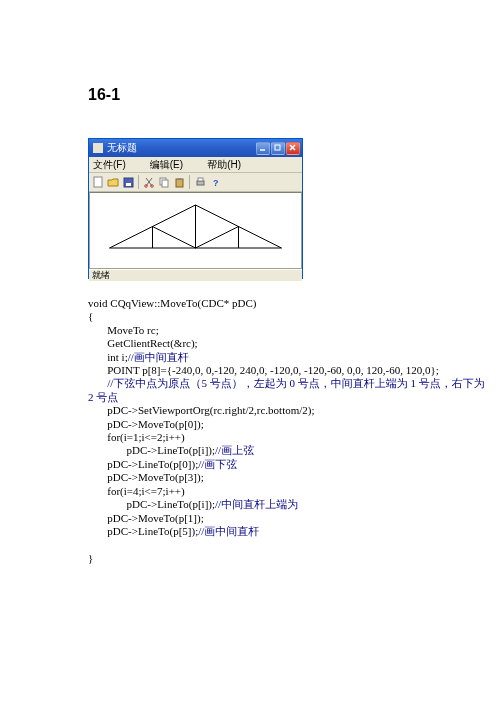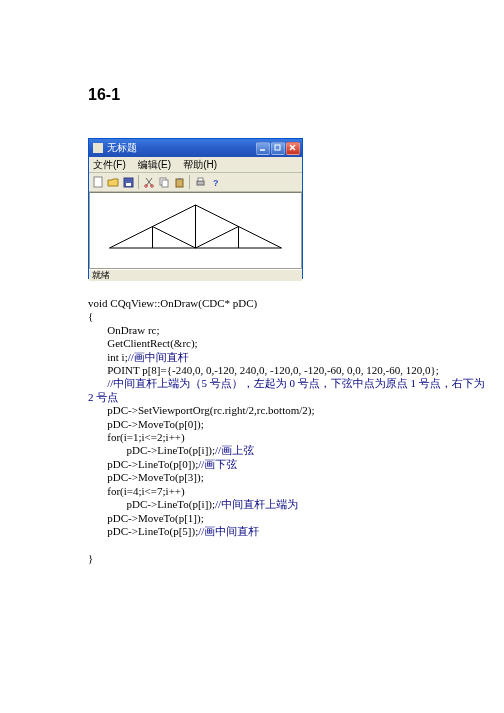--- a/index.html
+++ b/index.html
@@ -73,21 +73,21 @@
   .win-btn.close {
     background: linear-gradient(to bottom, #f08070, #c83020);
   }
   .menubar {
     height: 15px;
     background: #ece9d8;
     border-bottom: 1px solid #c0c0b0;
     display: flex;
     align-items: center;
     padding-left: 4px;
-    gap: 12px;
+    gap: 24px;
     font-size: 10px;
     color: #000;
     font-family: "SimSun", sans-serif;
   }
   .menubar span { white-space: nowrap; }
   .toolbar {
     height: 18px;
     background: #ece9d8;
     border-bottom: 1px solid #c0c0b0;
     display: flex;
@@ -240,27 +240,27 @@
 
           <line x1="105.5" y1="12" x2="105.5" y2="55"></line>
         </g>
       </svg>
     </div>
     <div class="statusbar">
       <span>就绪</span>
     </div>
   </div>
 
-  <div class="body-text"><span>void CQqView::OnDraw(CDC* pDC)</span>
+  <div class="body-text"><span>void CQqView::MoveTo(CDC* pDC)</span>
 <span>{</span>
-<span>       OnDraw rc;</span>
+<span>       MoveTo rc;</span>
 <span>       GetClientRect(&amp;rc);</span>
 <span>       int i;</span><span class="cn">//画中间直杆</span>
 <span>       POINT p[8]={-240,0, 0,-120, 240,0, -120,0, -120,-60, 0,0, 120,-60, 120,0};</span>
-<span>       </span><span class="cn">//中间直杆上端为（</span><span class="num">5</span><span class="cn"> 号点），左起为 </span><span class="num">0</span><span class="cn"> 号点，下弦中点为原点 </span><span class="num">1</span><span class="cn"> 号点，右下为</span>
+<span>       </span><span class="cn">//下弦中点为原点（</span><span class="num">5</span><span class="cn"> 号点），左起为 </span><span class="num">0</span><span class="cn"> 号点，中间直杆上端为 </span><span class="num">1</span><span class="cn"> 号点，右下为</span>
 <span class="num">2</span><span class="cn"> 号点</span>
 <span>       pDC-&gt;SetViewportOrg(rc.right/2,rc.bottom/2);</span>
 <span>       pDC-&gt;MoveTo(p[0]);</span>
 <span>       for(i=1;i&lt;=2;i++)</span>
 <span>              pDC-&gt;LineTo(p[i]);</span><span class="cn">//画上弦</span>
 <span>       pDC-&gt;LineTo(p[0]);</span><span class="cn">//画下弦</span>
 <span>       pDC-&gt;MoveTo(p[3]);</span>
 <span>       for(i=4;i&lt;=7;i++)</span>
 <span>              pDC-&gt;LineTo(p[i]);</span><span class="cn">//中间直杆上端为</span>
 <span>       pDC-&gt;MoveTo(p[1]);</span>

